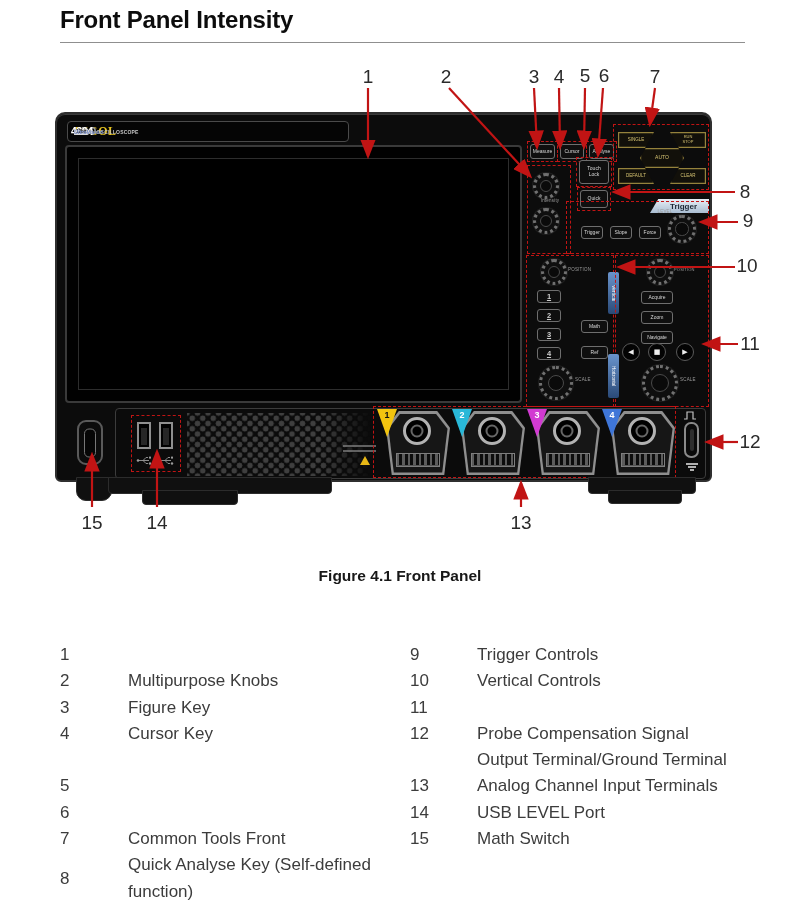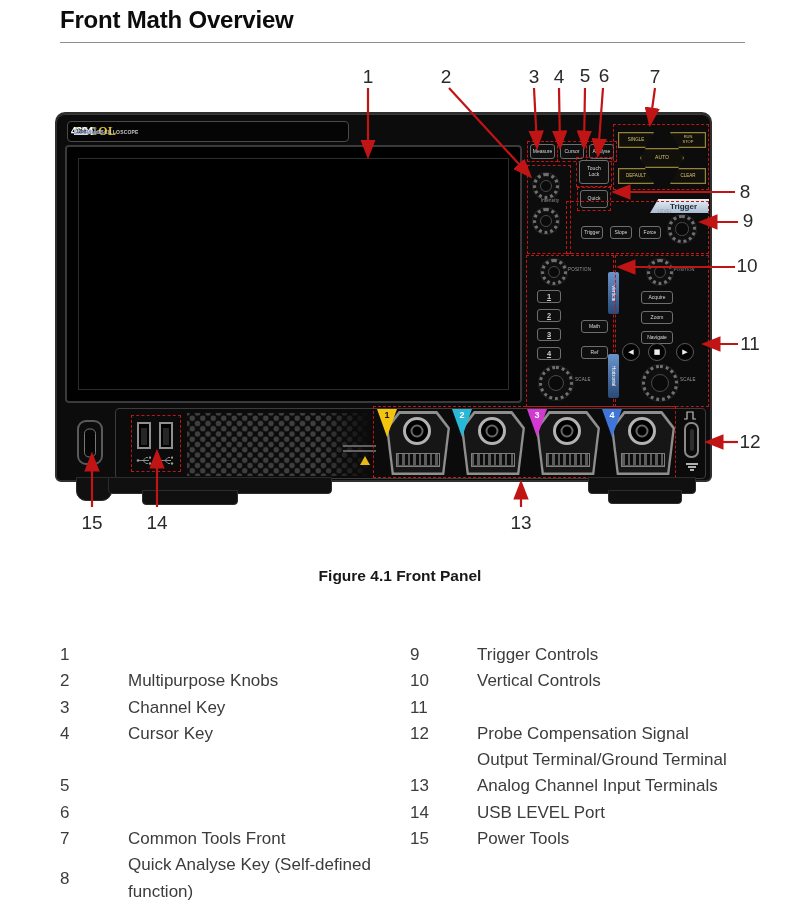--- a/index.html
+++ b/index.html
@@ -87,21 +87,21 @@
 
   .probe-conn { left:627px; top:308px; width:15px; height:36px; border:2px solid #8a8a8a; border-radius:7px; background:#0a0a0a; }
   .probe-conn::after { content:""; position:absolute; left:50%; top:50%; width:4px; height:22px; transform:translate(-50%,-50%); background:#2e2e2e; border-radius:2px; }
   .gnd b { position:absolute; left:50%; transform:translateX(-50%); background:#b0b0b0; height:1.5px; }
 
   .foot { position:absolute; background:#101010; border:1px solid #2c2c2c; }
 </style>
 </head>
 <body>
 
-<div class="abs title">Front Math Overview</div>
+<div class="abs title">Front Panel Intensity</div>
 <div class="abs title-rule"></div>
 
 <div class="abs" id="scope">
 
   <div class="brandbar">
     <span class="brand">RIGOL</span>
     <span class="model-prefix">HDO</span>
     <span class="model-number">4804</span>
     <span class="spec">800MHz</span>
     <span class="spec">DIGITAL OSCILLOSCOPE</span>
@@ -298,21 +298,21 @@
 <div class="abs legend-col legend-left">
   <div class="lrow">
       <span class="lnum">1</span>
     </div>
   <div class="lrow">
       <span class="lnum">2</span>
       <span class="llabel">Multipurpose Knobs</span>
     </div>
   <div class="lrow">
       <span class="lnum">3</span>
-      <span class="llabel">Channel Key</span>
+      <span class="llabel">Figure Key</span>
     </div>
   <div class="lrow">
       <span class="lnum">4</span>
       <span class="llabel">Cursor Key</span>
     </div>
   <div class="lspacer"></div>
   <div class="lrow">
       <span class="lnum">5</span>
     </div>
   <div class="lrow">
@@ -349,15 +349,15 @@
   <div class="lrow">
       <span class="lnum">13</span>
       <span class="llabel">Analog Channel Input Terminals</span>
     </div>
   <div class="lrow">
       <span class="lnum">14</span>
       <span class="llabel">USB LEVEL Port</span>
     </div>
   <div class="lrow">
       <span class="lnum">15</span>
-      <span class="llabel">Power Tools</span>
+      <span class="llabel">Math Switch</span>
     </div>
 </div>
 
 </body></html>

